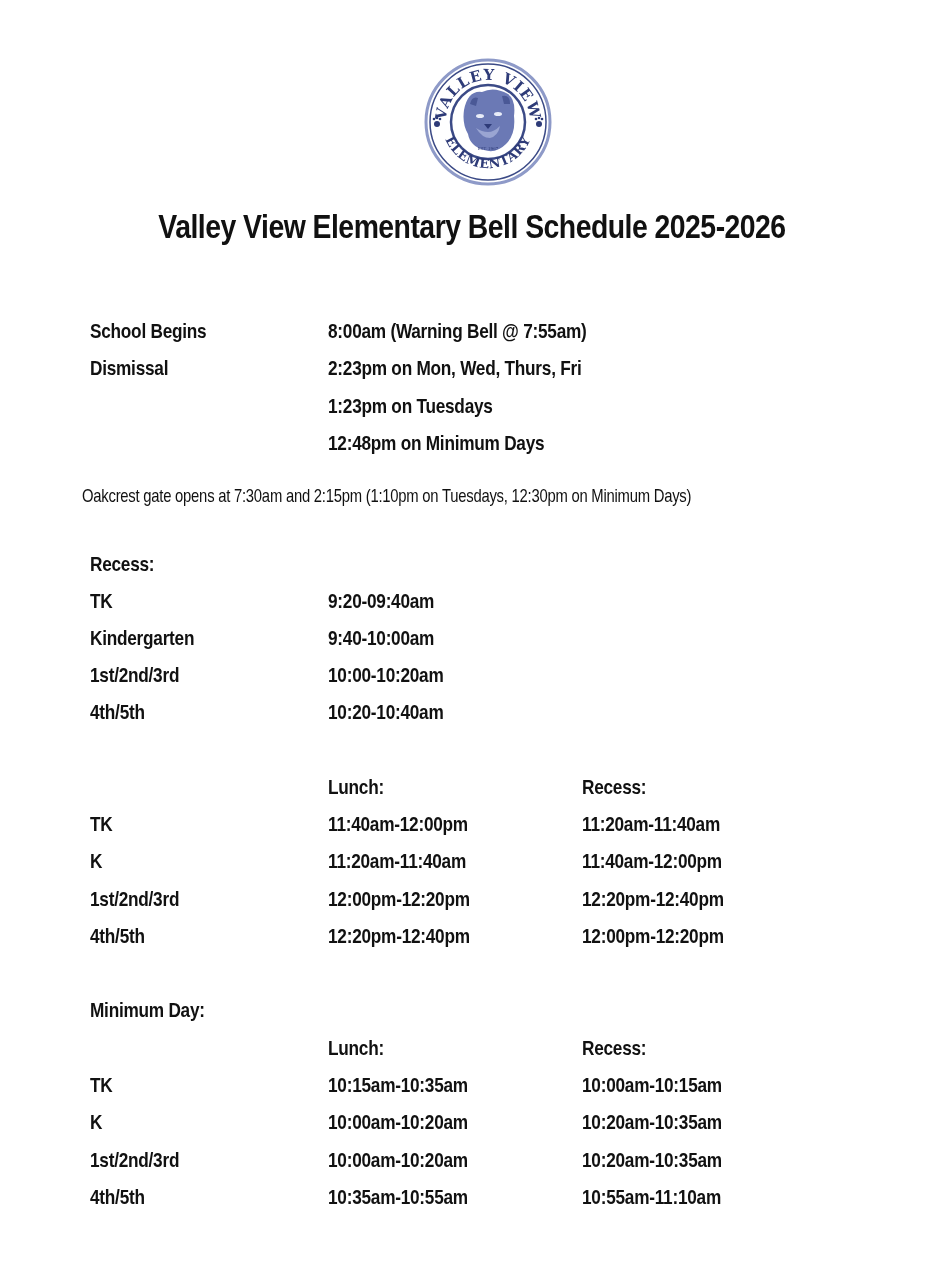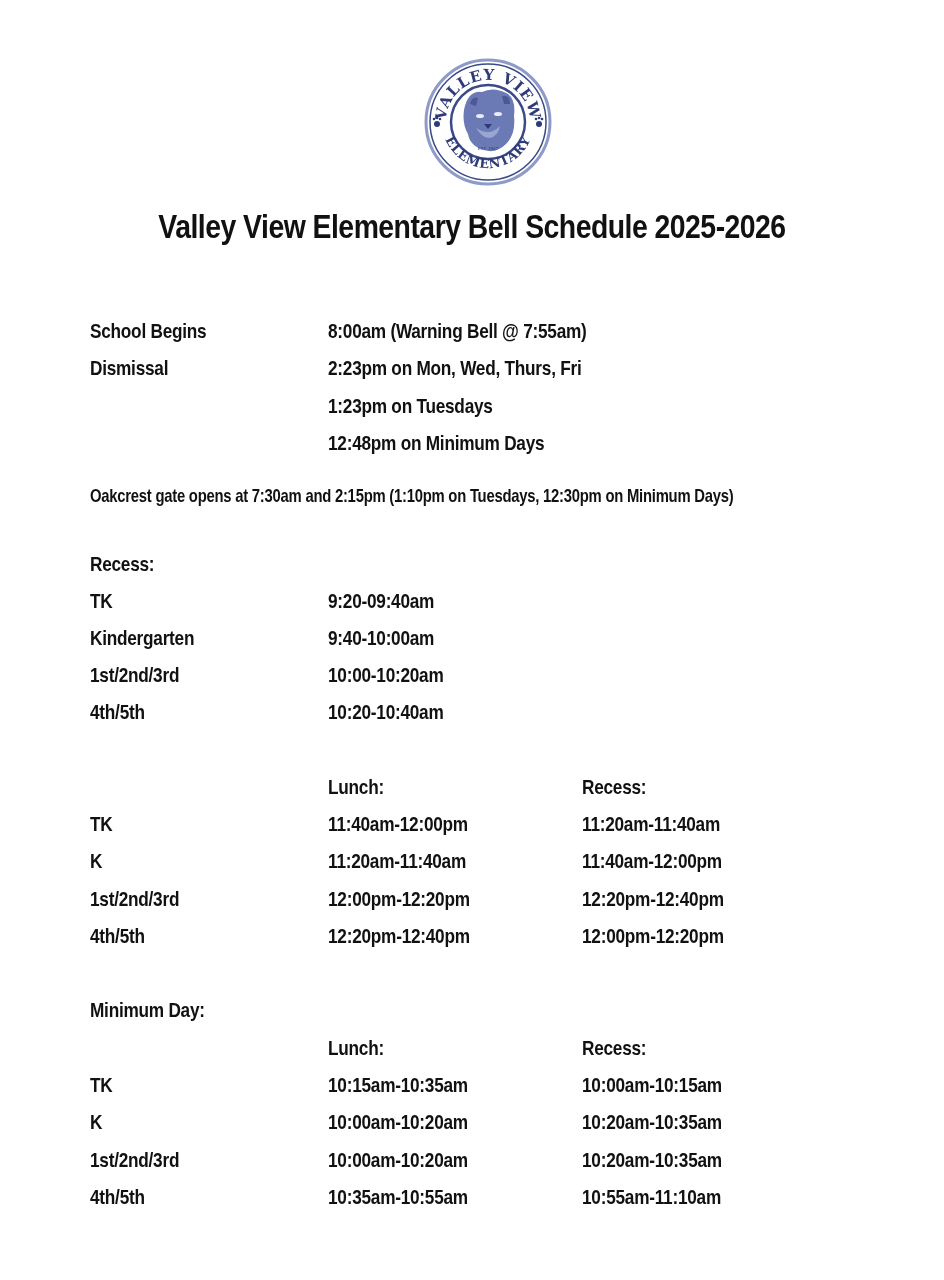--- a/index.html
+++ b/index.html
@@ -11,21 +11,21 @@
     .title {
       position: absolute; left: 0; width: 944px; top: 208px; text-align: center;
       font-size: 33px; font-weight: bold; letter-spacing: -0.6px;
       transform: scaleX(0.86); transform-origin: center;
     }
     .row { position: absolute; height: 30px; font-size: 21px; font-weight: bold; letter-spacing: -0.3px; white-space: nowrap; }
     .txt { display: inline-block; transform: scaleX(0.82); transform-origin: left center; }
     .c1 { position: absolute; left: 90px; }
     .c2 { position: absolute; left: 328px; }
     .c3 { position: absolute; left: 582px; }
-    .note { position: absolute; left: 90px; top: 485px; font-size: 19px; font-weight: bold; white-space: nowrap; letter-spacing: -0.3px; }
+    .note { position: absolute; left: 82px; top: 485px; font-size: 19px; font-weight: normal; white-space: nowrap; letter-spacing: -0.3px; }
     .note .txt { transform: scaleX(0.78); }
   </style>
 </head>
 <body>
 
 <div class="logo">
   <svg width="128" height="128" viewBox="0 0 128 128">
     <defs>
       <path id="arcTop" d="M 22 64 A 42 42 0 0 1 106 64"></path>
       <path id="arcBot" d="M 18 64 A 46 46 0 0 0 110 64"></path>

